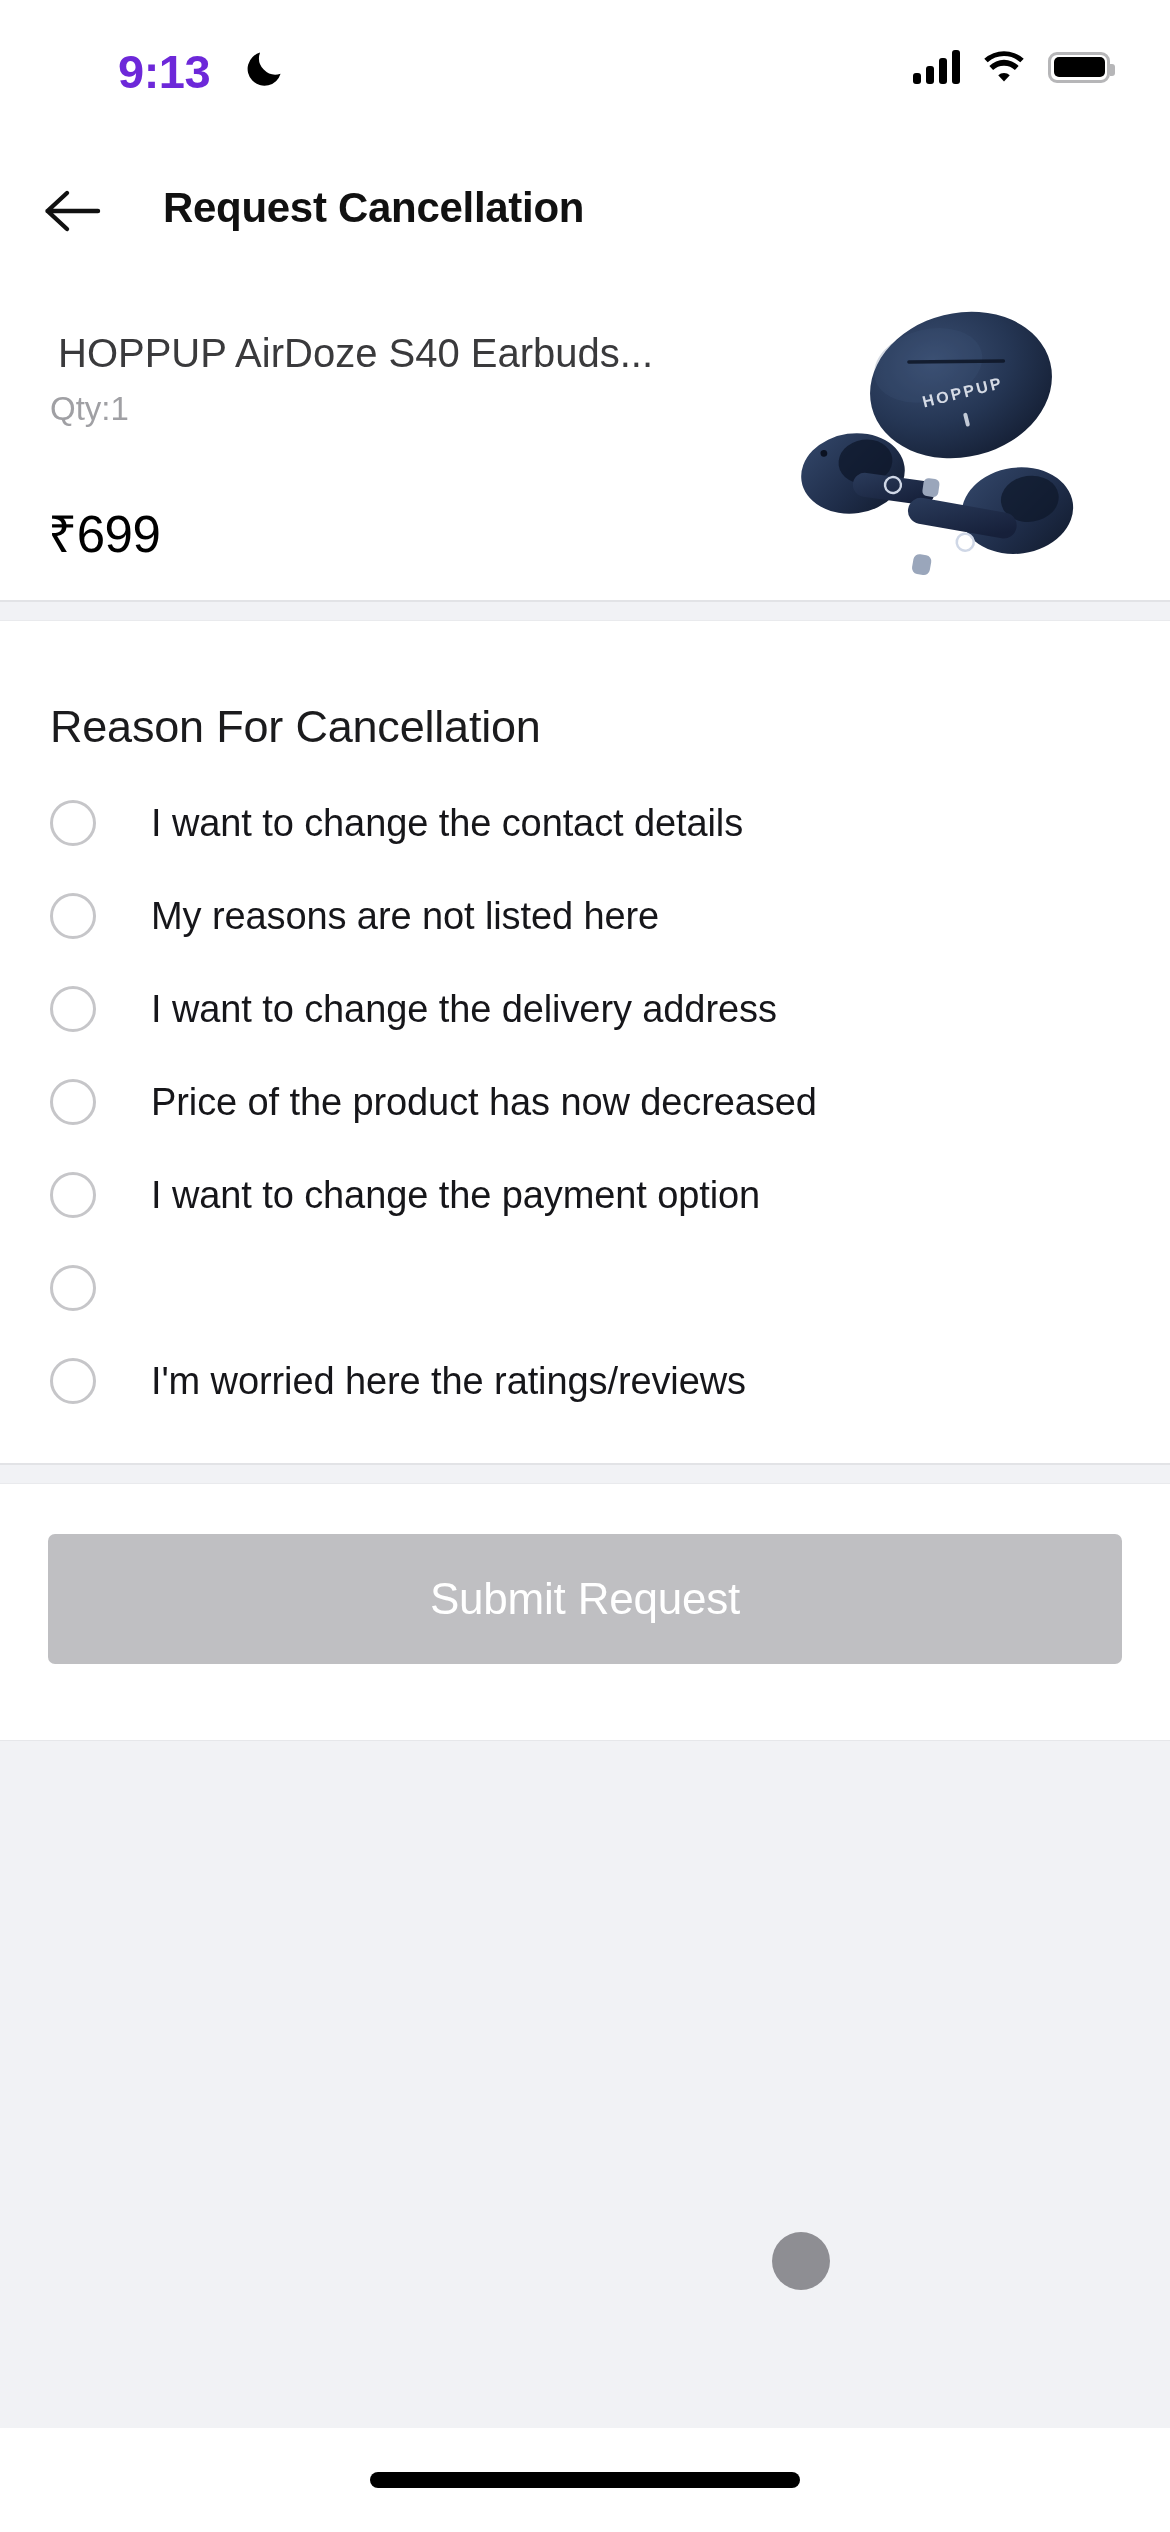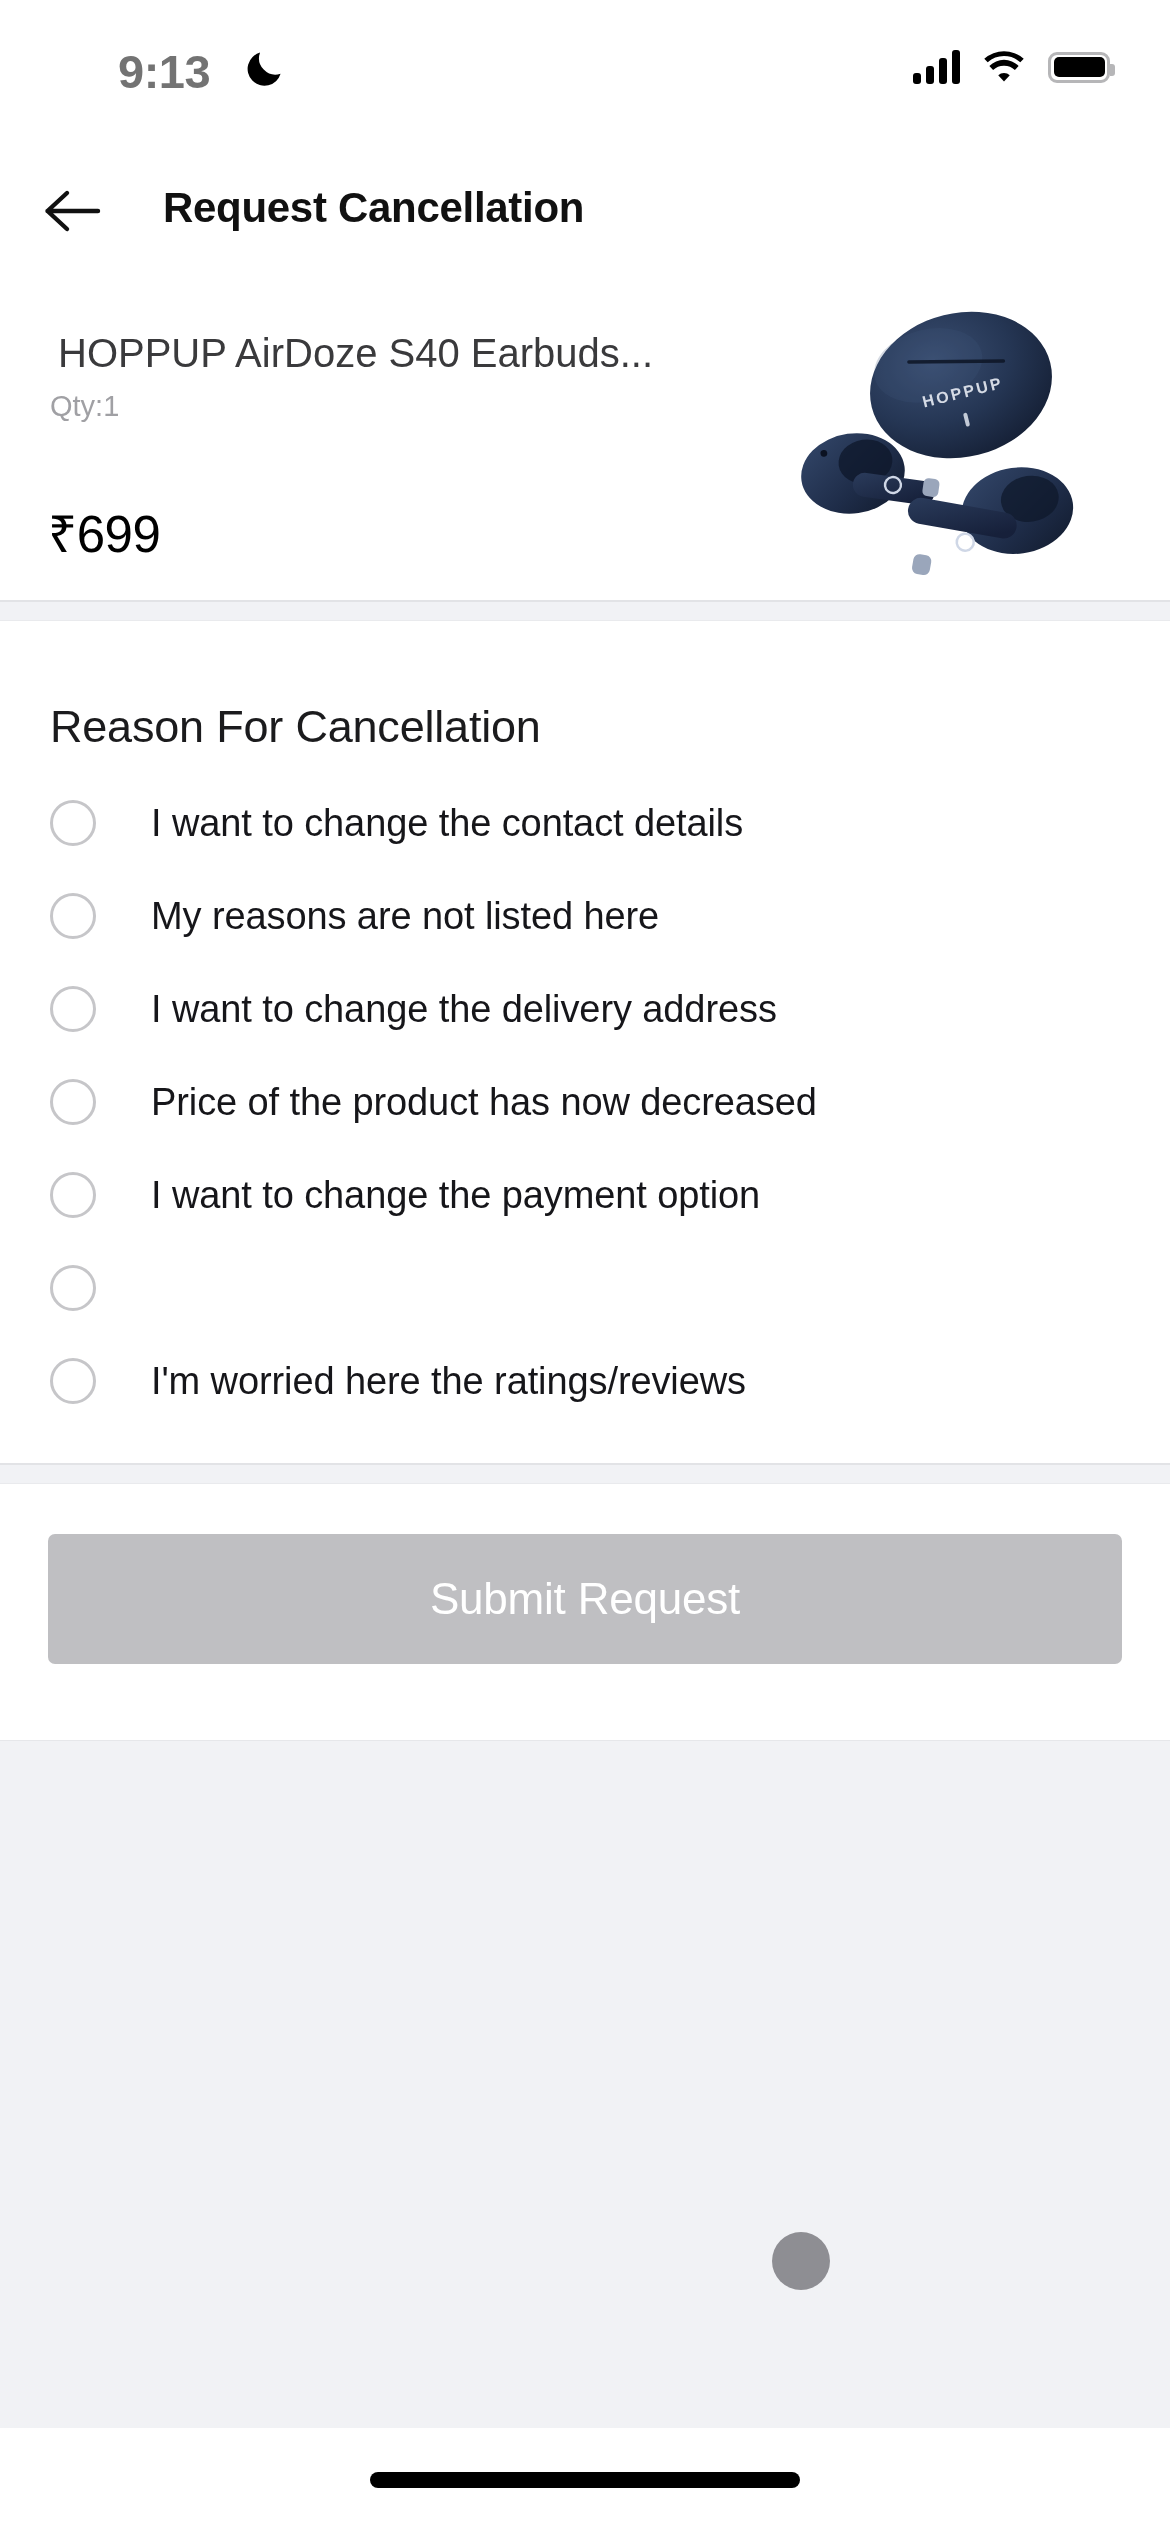--- a/index.html
+++ b/index.html
@@ -11,21 +11,21 @@
   }
   .phone { position:relative; width:1170px; height:2532px; overflow:hidden; background:#ffffff; }
 
   
   .statusbar {
     position:absolute; top:0; left:0; width:1170px; height:150px;
     background:#ffffff;
   }
   .sb-time {
     position:absolute; left:118px; top:48px;
-    font-size:47px; font-weight:700; color:#737373; letter-spacing:-0.5px;
+    font-size:47px; font-weight:700; color:#6d28d9; letter-spacing:-0.5px;
     line-height:1;
   }
   .sb-dnd {
     position:absolute; left:243px; top:46px;
     width:44px; height:44px;
   }
   .sb-right {
     position:absolute; right:60px; top:50px;
     display:flex; align-items:center; gap:22px;
   }
@@ -66,21 +66,21 @@
     position:absolute; top:270px; left:0; width:1170px; height:330px;
     background:#ffffff;
   }
   .prod-title {
     position:absolute; left:50px; top:60px; width:660px;
     font-size:40px; color:#3a3a3c; line-height:1.15;
     white-space:nowrap; overflow:hidden; text-overflow:ellipsis;margin-left:8px;
   }
   .prod-qty {
     position:absolute; left:50px; top:120px;
-    font-size:29px; color:#a0a0a4;
+    font-size:33px; color:#a0a0a4;
   }
   .prod-price {
     position:absolute; left:48px; top:227px;
     font-size:51px; font-weight:400; color:#000; letter-spacing:-0.5px;
   }
   .prod-img {
     position:absolute; right:24px; top:10px;
     width:390px; height:300px;
   }
 

